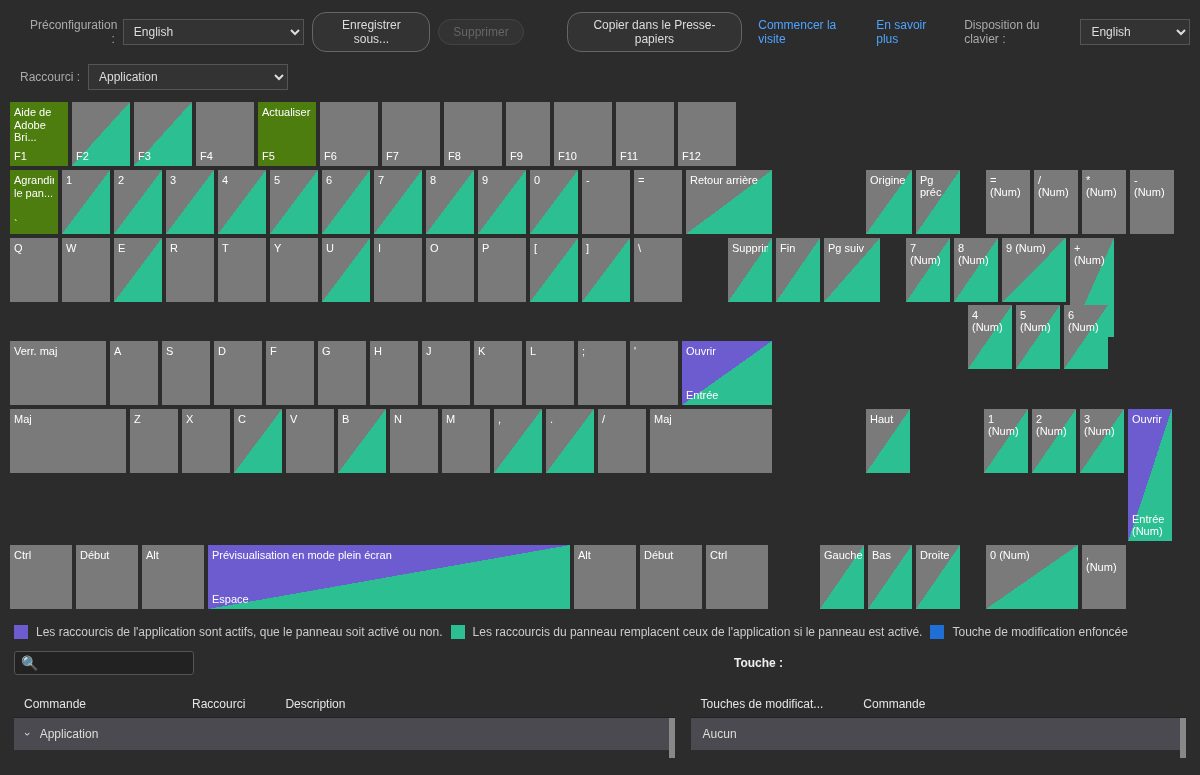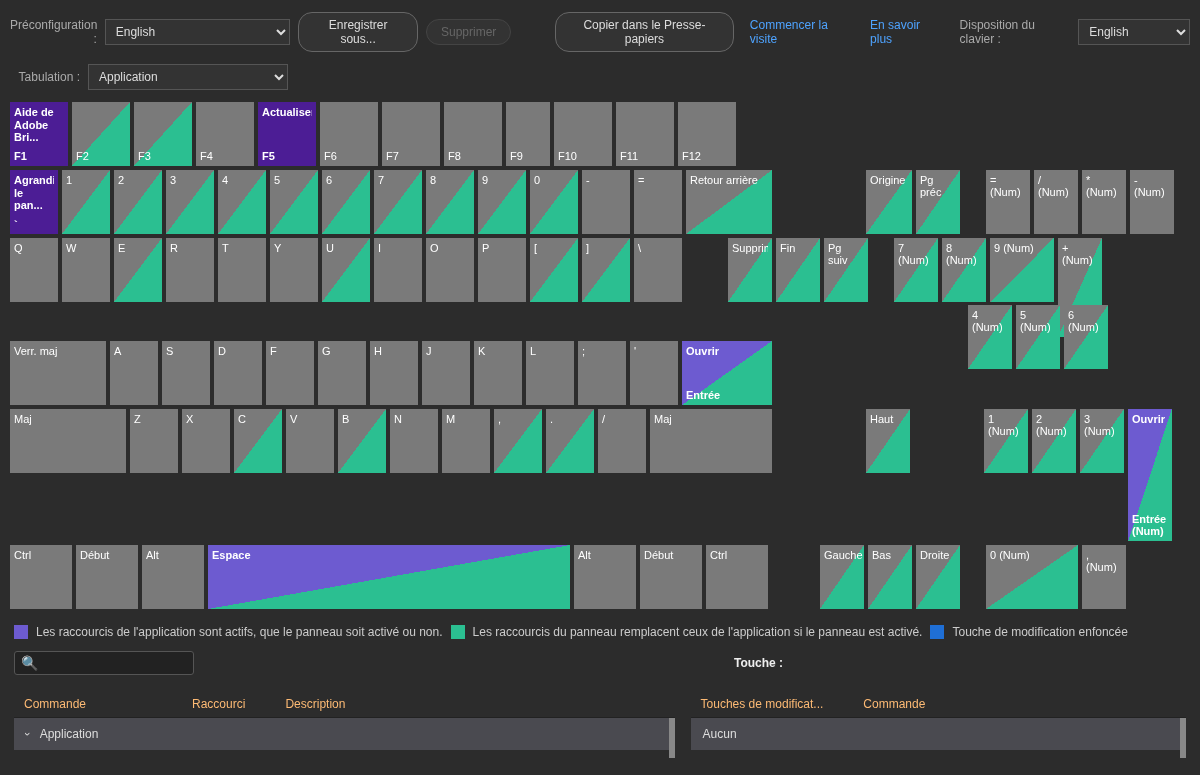--- a/index.html
+++ b/index.html
@@ -10,20 +10,21 @@
     font-size: 12px;
     width: 1200px;
     height: 775px;
     overflow: hidden;
   }
   .top-bar {
     display: flex;
     align-items: center;
     padding: 12px 10px 6px 10px;
     gap: 8px;
+    margin-left: 20px;
   }
   .top-bar-row2 {
     display: flex;
     align-items: center;
     padding: 6px 10px 12px 10px;
     gap: 8px;
   }
   .label { color: #aaa; font-size: 12px; }
   .label-r { text-align: right; min-width: 70px; }
   select.drop {
@@ -71,21 +72,21 @@
   .key .bot { font-size: 11px; align-self: flex-start; }
   
   .green::after {
     content: "";
     position: absolute;
     inset: 0;
     background: linear-gradient(to top left, #2bbf91 50%, transparent 50%);
     pointer-events: none;
   }
   
-  .purple { background: #4c1d95; font-weight: bold; }
+  .purple { background: #4d7c0f; }
   .purple.green::before {
     content: "";
     position: absolute;
     inset: 0;
     background: #6d5bd0;
   }
   .purple.green::after {
     content: "";
     position: absolute;
     inset: 0;
@@ -121,21 +122,21 @@
     color: #ddd;
     outline: none;
     width: 100%;
     font-size: 12px;
   }
   .touche-label { margin-left: 520px; font-weight: bold; color: #eee; }
 
   
   .panels { display: flex; gap: 16px; padding: 8px 14px 0 14px; }
   .panel { flex: 1; }
-  .panel-head { display: flex; gap: 40px; font-size: 12px; color: #fdba74; padding: 6px 10px; }
+  .panel-head { display: flex; gap: 40px; font-size: 12px; color: #e5e5e5; padding: 6px 10px; }
   .panel-body { background: #3a3a3a; border-top: 1px solid #222; position: relative;}
   .list-row {
     padding: 9px 12px;
     background: #3e3e3e;
     border-bottom: 1px solid #2c2c2c;
     color: #ddd;
     font-size: 12px;
     display: flex;
     align-items: center;
     gap: 10px;
@@ -163,21 +164,21 @@
   <button class="btn disabled">Supprimer</button>
   <div style="width:30px"></div>
   <button class="btn">Copier dans le Presse-papiers</button>
   <div class="spacer"></div>
   <span class="link">Commencer la visite</span>
   <span class="link">En savoir plus</span>
   <span class="label">Disposition du clavier :</span>
   <select class="drop drop-med"><option>English</option></select>
 </div>
 <div class="top-bar-row2">
-  <span class="label label-r">Tabulation :</span>
+  <span class="label label-r">Raccourci :</span>
   <select class="drop drop-wide"><option>Application</option></select>
 </div>
 
 <div class="kbd">
 
 <div class="row">
   <div class="key purple" style="width:58px">
         <span class="top">Aide de Adobe Bri...</span>
         <span class="bot">F1</span>
       </div>
@@ -334,21 +335,21 @@
   <div class="key" style="width:48px">
         <span class="bot">\</span>
       </div>
   <div class="gap" style="width:38px"></div>
   <div class="key green" style="width:44px">
         <span class="top">Supprimer</span>
       </div>
   <div class="key green" style="width:44px">
         <span class="bot">Fin</span>
       </div>
-  <div class="key green" style="width:44px">
+  <div class="key green" style="width:56px">
         <span class="bot">Pg suiv</span>
       </div>
   <div class="gap" style="width:18px"></div>
   <div class="key green" style="width:44px">
         <span class="bot">7 (Num)</span>
       </div>
   <div class="key green" style="width:44px">
         <span class="bot">8 (Num)</span>
       </div>
   <div class="key green" style="width:64px">
@@ -478,20 +479,21 @@
     <div class="key" style="width:62px">
           <span class="bot">Ctrl</span>
         </div>
     <div class="key" style="width:62px">
           <span class="bot">Début</span>
         </div>
     <div class="key" style="width:62px">
           <span class="bot">Alt</span>
         </div>
     <div class="key purple green" style="width:362px">
+          <span class="top">Prévisualisation en mode plein écran</span>
           <span class="bot">Espace</span>
         </div>
     <div class="key" style="width:62px">
           <span class="bot">Alt</span>
         </div>
     <div class="key" style="width:62px">
           <span class="bot">Début</span>
         </div>
     <div class="key" style="width:62px">
           <span class="bot">Ctrl</span>

